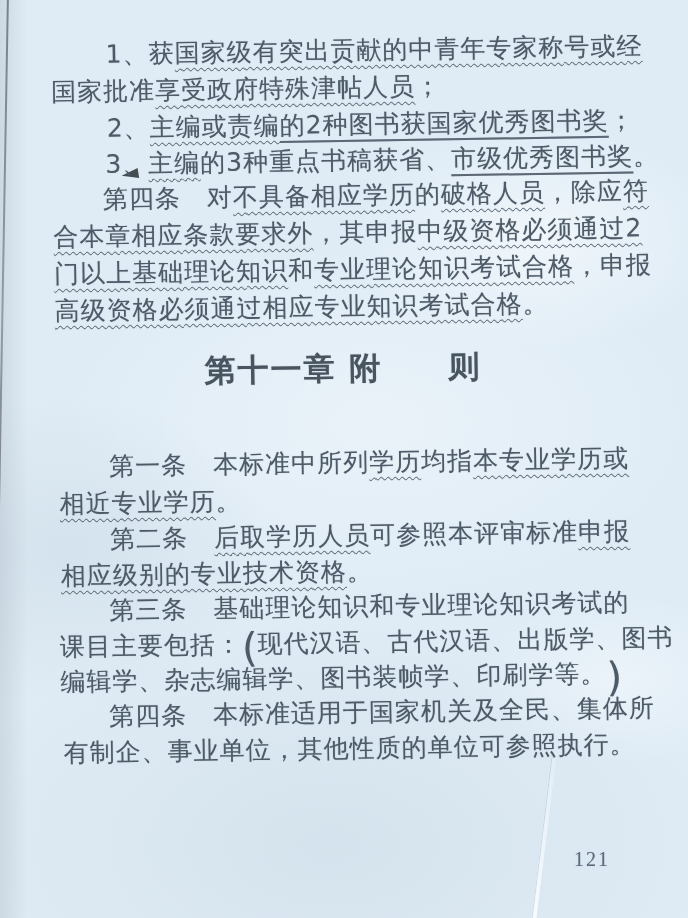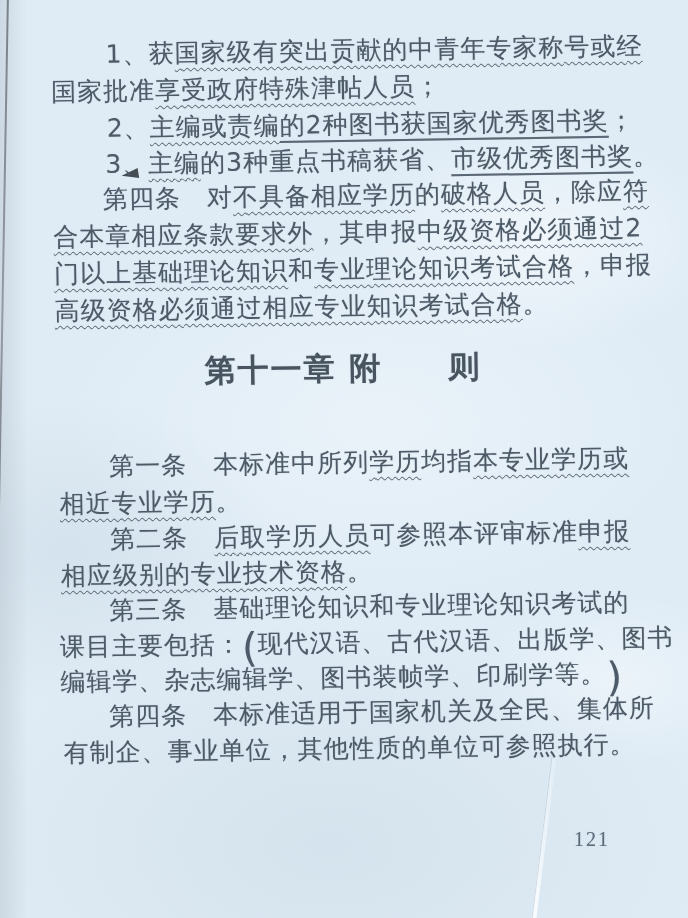--- a/index.html
+++ b/index.html
@@ -55,21 +55,21 @@
   }
   .paren{font-size:40px;font-weight:400;vertical-align:-9px;letter-spacing:0;line-height:0;}
 
   .chapter-title{
     position:absolute;left:206px;top:348px;white-space:nowrap;
     font-size:31px;font-weight:700;letter-spacing:2px;
     color:#48545f;text-shadow:0 0 1px rgba(72,84,95,.4);
   }
 
   .page-number{
-    position:absolute;left:574px;top:828px;
+    position:absolute;left:574px;top:848px;
     font-family:"Liberation Serif","DejaVu Serif",serif;
     font-size:20px;letter-spacing:2px;color:#5d6b7a;
     text-shadow:0 0 1px rgba(93,107,122,.4);
   }
 
   
   .arrow-mark{
     position:absolute;left:126px;top:166px;width:0;height:0;
     border-top:5px solid transparent;border-bottom:5px solid transparent;
     border-right:17px solid #2c3238;

